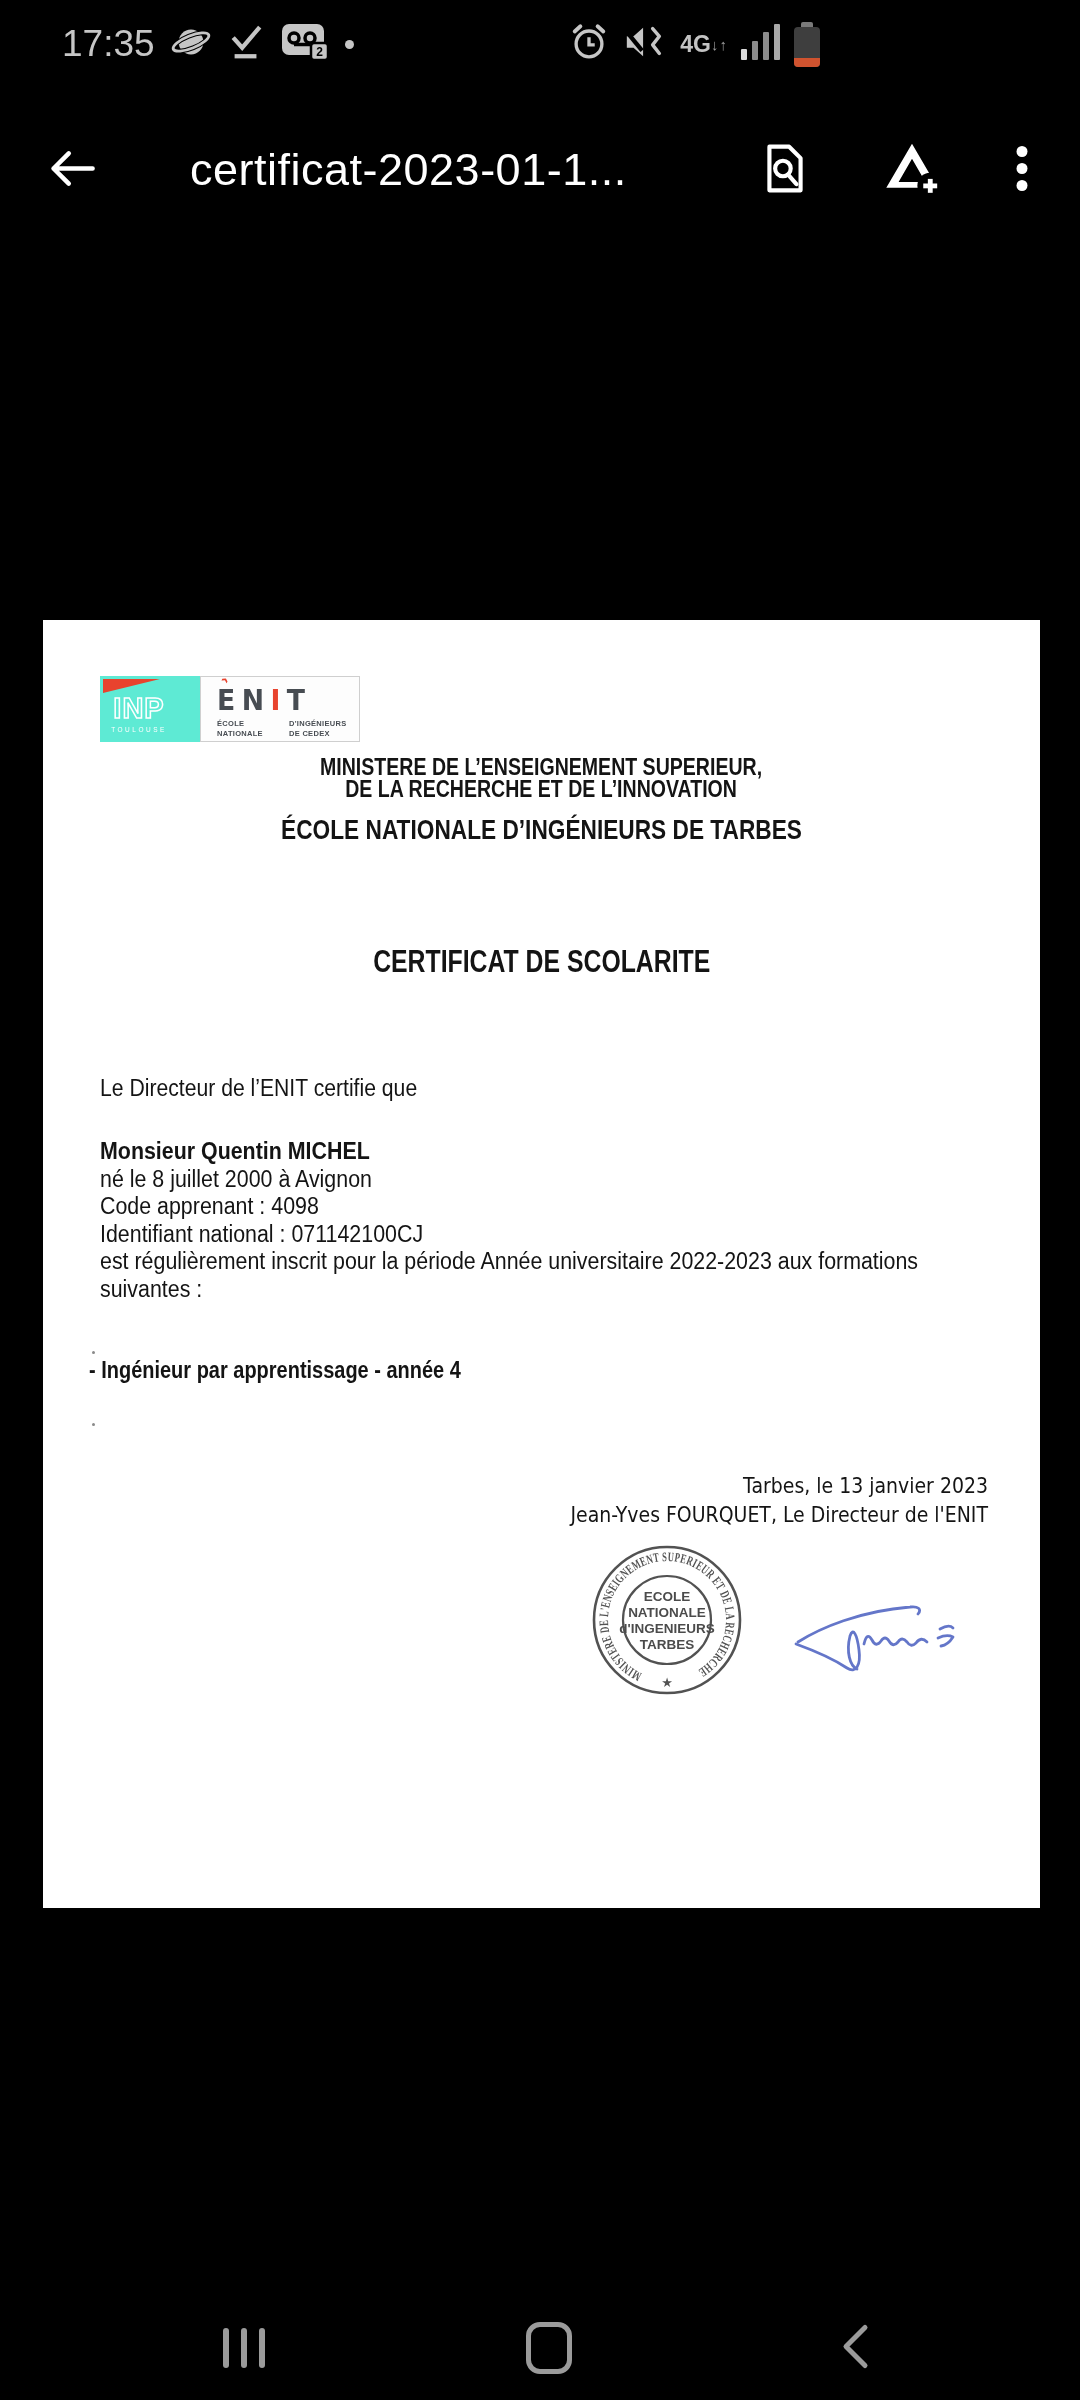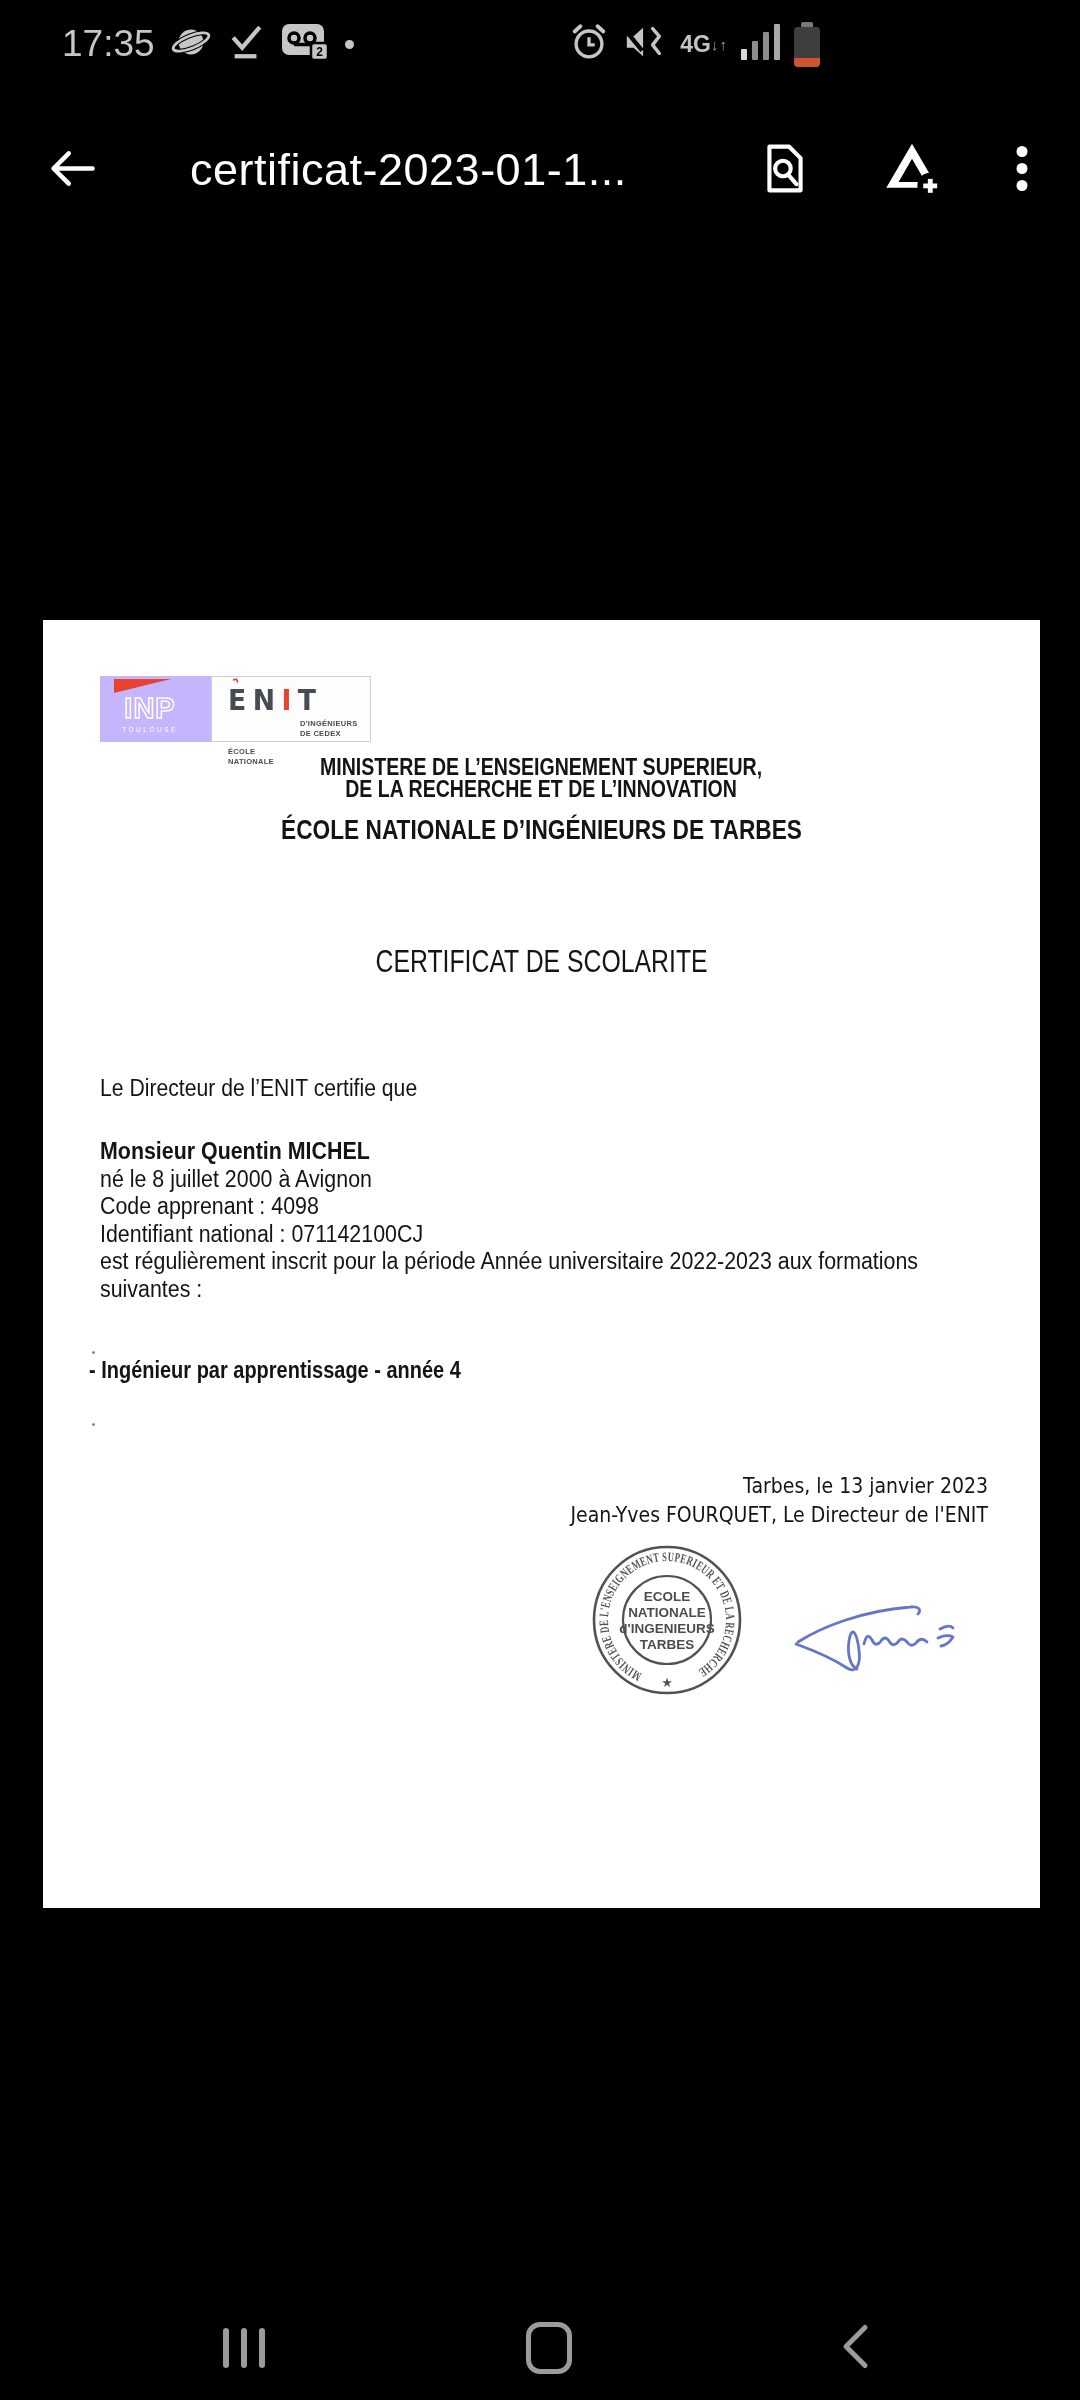--- a/index.html
+++ b/index.html
@@ -24,21 +24,21 @@
   .app-title{position:absolute;left:190px;top:50%;transform:translateY(-50%);
              color:#fff;font-size:45px;font-weight:400;white-space:nowrap;letter-spacing:0.5px;}
   
   .pdf-viewport{position:absolute;inset:0;}
   .page{position:absolute;left:43px;top:620px;width:997px;height:1288px;background:#fff;color:#141414;}
   .ctr{position:absolute;left:0;width:997px;text-align:center;white-space:nowrap;}
   .cond{display:inline-block;transform:scaleX(0.83);transform-origin:50% 50%;}
   .leftline{position:absolute;white-space:nowrap;transform-origin:0 50%;}
   
   .logo-row{position:absolute;left:57px;top:56px;height:66px;display:flex;}
-  .inp-box{position:relative;width:100px;height:66px;background:#c4b5fd;padding-left:11px;}
+  .inp-box{position:relative;width:100px;height:66px;background:#5eead4;}
   .enit-box{position:relative;width:158px;height:64px;background:#fdfdfd;border:1px solid #cfcfcf;}
   .enit-letters{position:absolute;left:16px;top:6px;font-family:"DejaVu Sans",sans-serif;
                 font-weight:bold;font-size:29px;letter-spacing:7px;color:#474c52;transform:scaleX(.92);transform-origin:0 0;}
   .enit-letters .red{color:#e8432e;}
   .enit-accent{position:absolute;left:20px;top:-6px;color:#e8432e;font-size:15px;font-weight:bold;transform:rotate(-62deg);}
   .enit-sub{position:absolute;top:42px;font-size:7.5px;line-height:9.5px;font-weight:600;color:#474c52;letter-spacing:.3px;}
   
   .info-block{line-height:27.5px;}
   .tinydot{position:absolute;width:3px;height:3px;border-radius:50%;background:#8a8a8a;}
   .date-block{position:absolute;left:300px;right:52px;top:852px;text-align:right;
@@ -167,42 +167,42 @@
       <div class="inp-box">
         <svg width="78" height="66" viewBox="0 0 78 66">
           <polygon points="3,3 60,3 3,17" fill="#e8432e"></polygon>
           <text x="39" y="42" text-anchor="middle" font-size="29" font-weight="bold" font-family="Liberation Sans,sans-serif" fill="none" stroke="#fff" stroke-width="1.5" letter-spacing="1">INP</text>
           <text x="39" y="56" text-anchor="middle" font-size="6.5" fill="#fff" letter-spacing="2.5" font-family="Liberation Sans,sans-serif">TOULOUSE</text>
         </svg>
       </div>
       <div class="enit-box">
         <span class="enit-accent">›</span>
         <span class="enit-letters"><span>E</span><span>N</span><span class="red">I</span><span>T</span></span>
-        <span class="enit-sub" style="left:16px;margin-top:28px;">
+        <span class="enit-sub" style="left:16px;">
           <span>ÉCOLE</span><br>
           <span>NATIONALE</span>
         </span>
         <span class="enit-sub" style="left:88px;">
           <span>D'INGÉNIEURS</span><br>
           <span>DE CEDEX</span>
         </span>
       </div>
     </div>
 
     <div class="ctr" style="top:136px;font-size:23px;font-weight:bold;line-height:22px;">
       <span class="cond" style="transform:scaleX(.85);">
         <span>MINISTERE DE L’ENSEIGNEMENT SUPERIEUR,</span><br>
         <span>DE LA RECHERCHE ET DE L’INNOVATION</span>
       </span>
     </div>
     <div class="ctr" style="top:196px;font-size:28px;font-weight:bold;line-height:28px;">
       <span class="cond" style="transform:scaleX(.81);">ÉCOLE NATIONALE D’INGÉNIEURS DE TARBES</span>
     </div>
 
-    <div class="ctr" style="top:326px;font-size:31px;font-weight:normal;line-height:31px;">
+    <div class="ctr" style="top:326px;font-size:31px;font-weight:bold;line-height:31px;">
       <span class="cond" style="transform:scaleX(.80);">CERTIFICAT DE SCOLARITE</span>
     </div>
 
     <div class="leftline" style="left:57px;top:455px;font-size:23px;transform:scaleX(.92);">Le Directeur de l’ENIT certifie que</div>
 
     <div class="leftline info-block" style="left:57px;top:518px;font-size:23px;transform:scaleX(.93);">
       <span style="font-weight:bold;">Monsieur Quentin MICHEL</span><br>
       <span>né le 8 juillet 2000 à Avignon</span><br>
       <span>Code apprenant : 4098</span><br>
       <span>Identifiant national : 071142100CJ</span><br>

